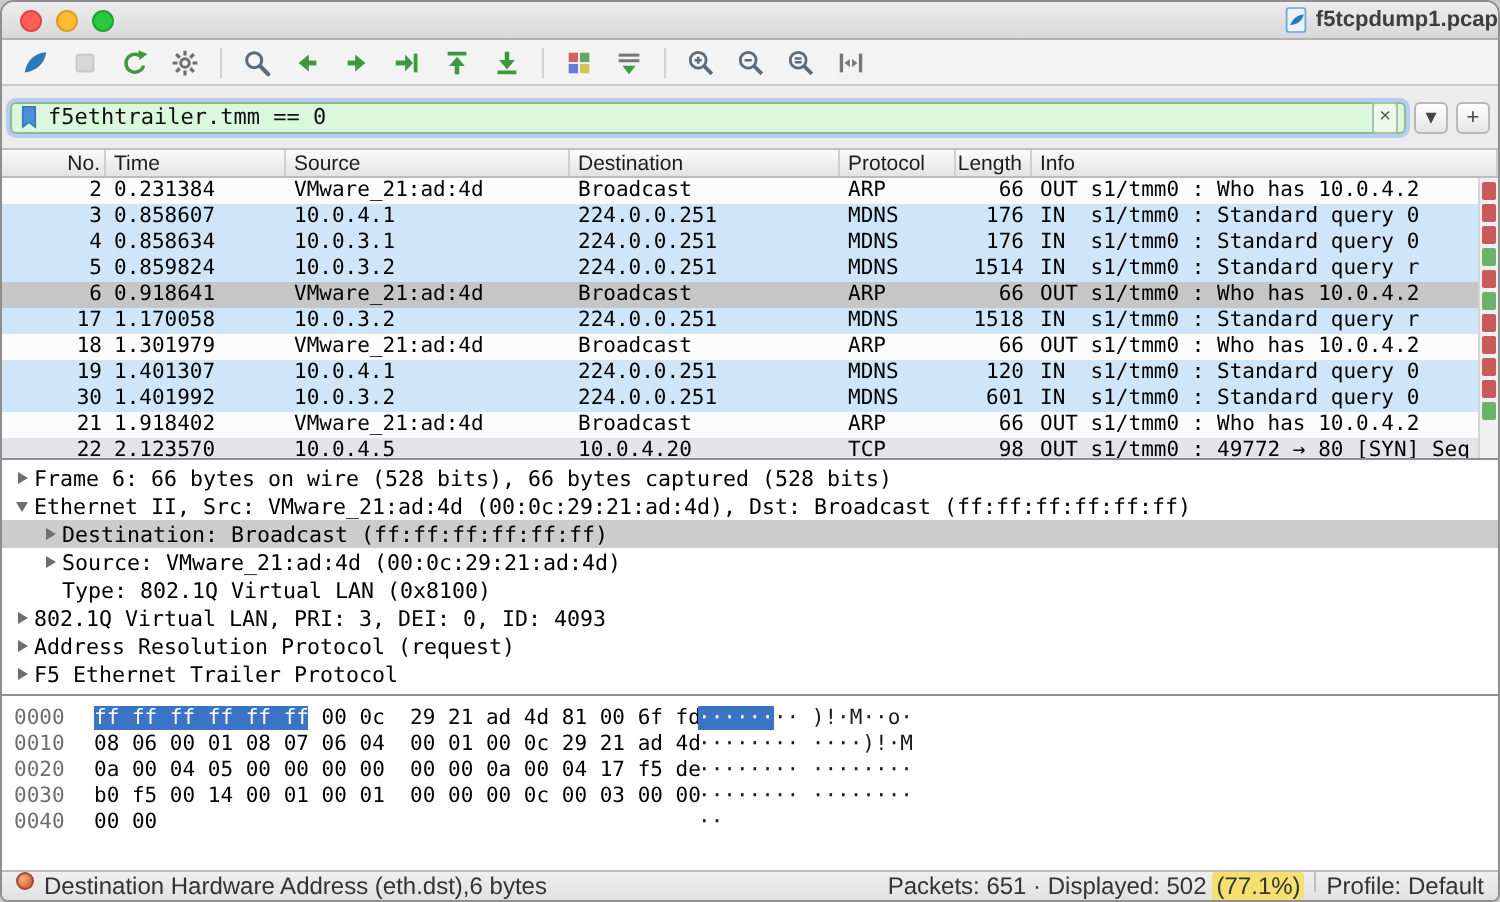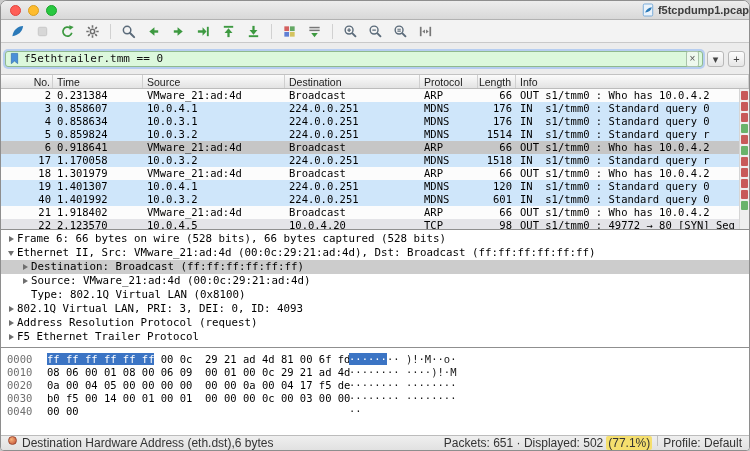--- a/index.html
+++ b/index.html
@@ -46,21 +46,21 @@
   .prow>span{overflow:hidden}
   .prow.arp{background:var(--arp_row,#fcfcfc)}
   .prow.mdns{background:var(--mdns_row,#cfe6fa)}
   .prow.tcp{background:var(--tcp_row,#e4e4e8)}
   .prow.sel{background:var(--selected_row,#c9c9c9)}
   .scrollmap{position:absolute;top:0;right:0;width:10px;height:100%;background:#efefef;border-left:1px solid #d5d5d5}
   .smark{display:block;width:7px;height:9px;margin:2px 1px;border-radius:1px}
 
   
   .details{height:118px;flex:none;border-top:1px solid #8f8f8f;background:#fff;overflow:hidden;padding-top:2px}
-  .dline{display:flex;height:14px;font:10.8px "DejaVu Sans Mono",monospace;color:#000;padding-left:4px;white-space:nowrap;overflow:hidden}
+  .dline{display:flex;align-items:center;height:14px;font:10.8px "DejaVu Sans Mono",monospace;color:#000;padding-left:4px;white-space:nowrap;overflow:hidden}
   .dline.lvl1{padding-left:18px}
   .arr{width:12px;flex:none;display:flex;align-items:center;justify-content:center}
   .arr.c::before{content:"";border-left:5px solid #6e6e6e;border-top:3.5px solid transparent;border-bottom:3.5px solid transparent}
   .arr.e::before{content:"";border-top:5px solid #6e6e6e;border-left:3.5px solid transparent;border-right:3.5px solid transparent}
   .dline.dsel{background:var(--selected_detail,#cccccc)}
 
   
   .hexpane{flex:1;border-top:1px solid #8f8f8f;background:#fff;overflow:hidden;padding:5px 0 0 6px}
   .hxrow{font:10.5px/13px "DejaVu Sans Mono",monospace;white-space:pre;color:#000}
   .hxoff{display:inline-block;width:30px;color:#6e6e6e}
@@ -306,21 +306,21 @@
     <div class="prow mdns">
       <span class="c-no">19</span>
         <span class="c-time">1.401307</span>
         <span class="c-src">10.0.4.1</span>
         <span class="c-dst">224.0.0.251</span>
         <span class="c-proto">MDNS</span>
         <span class="c-len">120</span>
         <span class="c-info">IN  s1/tmm0 : Standard query 0</span>
     </div>
     <div class="prow mdns">
-      <span class="c-no">40</span>
+      <span class="c-no">30</span>
         <span class="c-time">1.401992</span>
         <span class="c-src">10.0.3.2</span>
         <span class="c-dst">224.0.0.251</span>
         <span class="c-proto">MDNS</span>
         <span class="c-len">601</span>
         <span class="c-info">IN  s1/tmm0 : Standard query 0</span>
     </div>
     <div class="prow arp">
       <span class="c-no">21</span>
         <span class="c-time">1.918402</span>
@@ -384,21 +384,21 @@
         <span>Address Resolution Protocol (request)</span>
       </div>
     <div class="dline lvl0">
         <span class="arr c"></span>
         <span>F5 Ethernet Trailer Protocol</span>
       </div>
   </div>
 
   <div class="hexpane">
     <div class="hxrow"><span class="hxoff">0000</span><span class="hxw"><span class="hsel">ff ff ff ff ff ff</span><span> 00 0c  29 21 ad 4d 81 00 6f fd</span></span><span class="hxa"><span class="hsel">······</span><span>·· )!·M··o·</span></span></div>
-    <div class="hxrow"><span class="hxoff">0010</span><span class="hxw">08 06 00 01 08 00 06 09  00 01 00 0c 29 21 ad 4d</span><span class="hxa">········ ····)!·M</span></div>
+    <div class="hxrow"><span class="hxoff">0010</span><span class="hxw">08 06 00 01 08 07 06 04  00 01 00 0c 29 21 ad 4d</span><span class="hxa">········ ····)!·M</span></div>
     <div class="hxrow"><span class="hxoff">0020</span><span class="hxw">0a 00 04 05 00 00 00 00  00 00 0a 00 04 17 f5 de</span><span class="hxa">········ ········</span></div>
     <div class="hxrow"><span class="hxoff">0030</span><span class="hxw">b0 f5 00 14 00 01 00 01  00 00 00 0c 00 03 00 00</span><span class="hxa">········ ········</span></div>
     <div class="hxrow"><span class="hxoff">0040</span><span class="hxw">00 00</span><span class="hxa">··</span></div>
   </div>
 
   <div class="statusbar">
     <span class="expert-dot"></span>
     <span>Destination Hardware Address (eth.dst),6 bytes</span>
     <span class="sb-spacer"></span>
     <span><span>Packets: 651 · Displayed: 502</span><span class="pct">(77.1%)</span></span>

